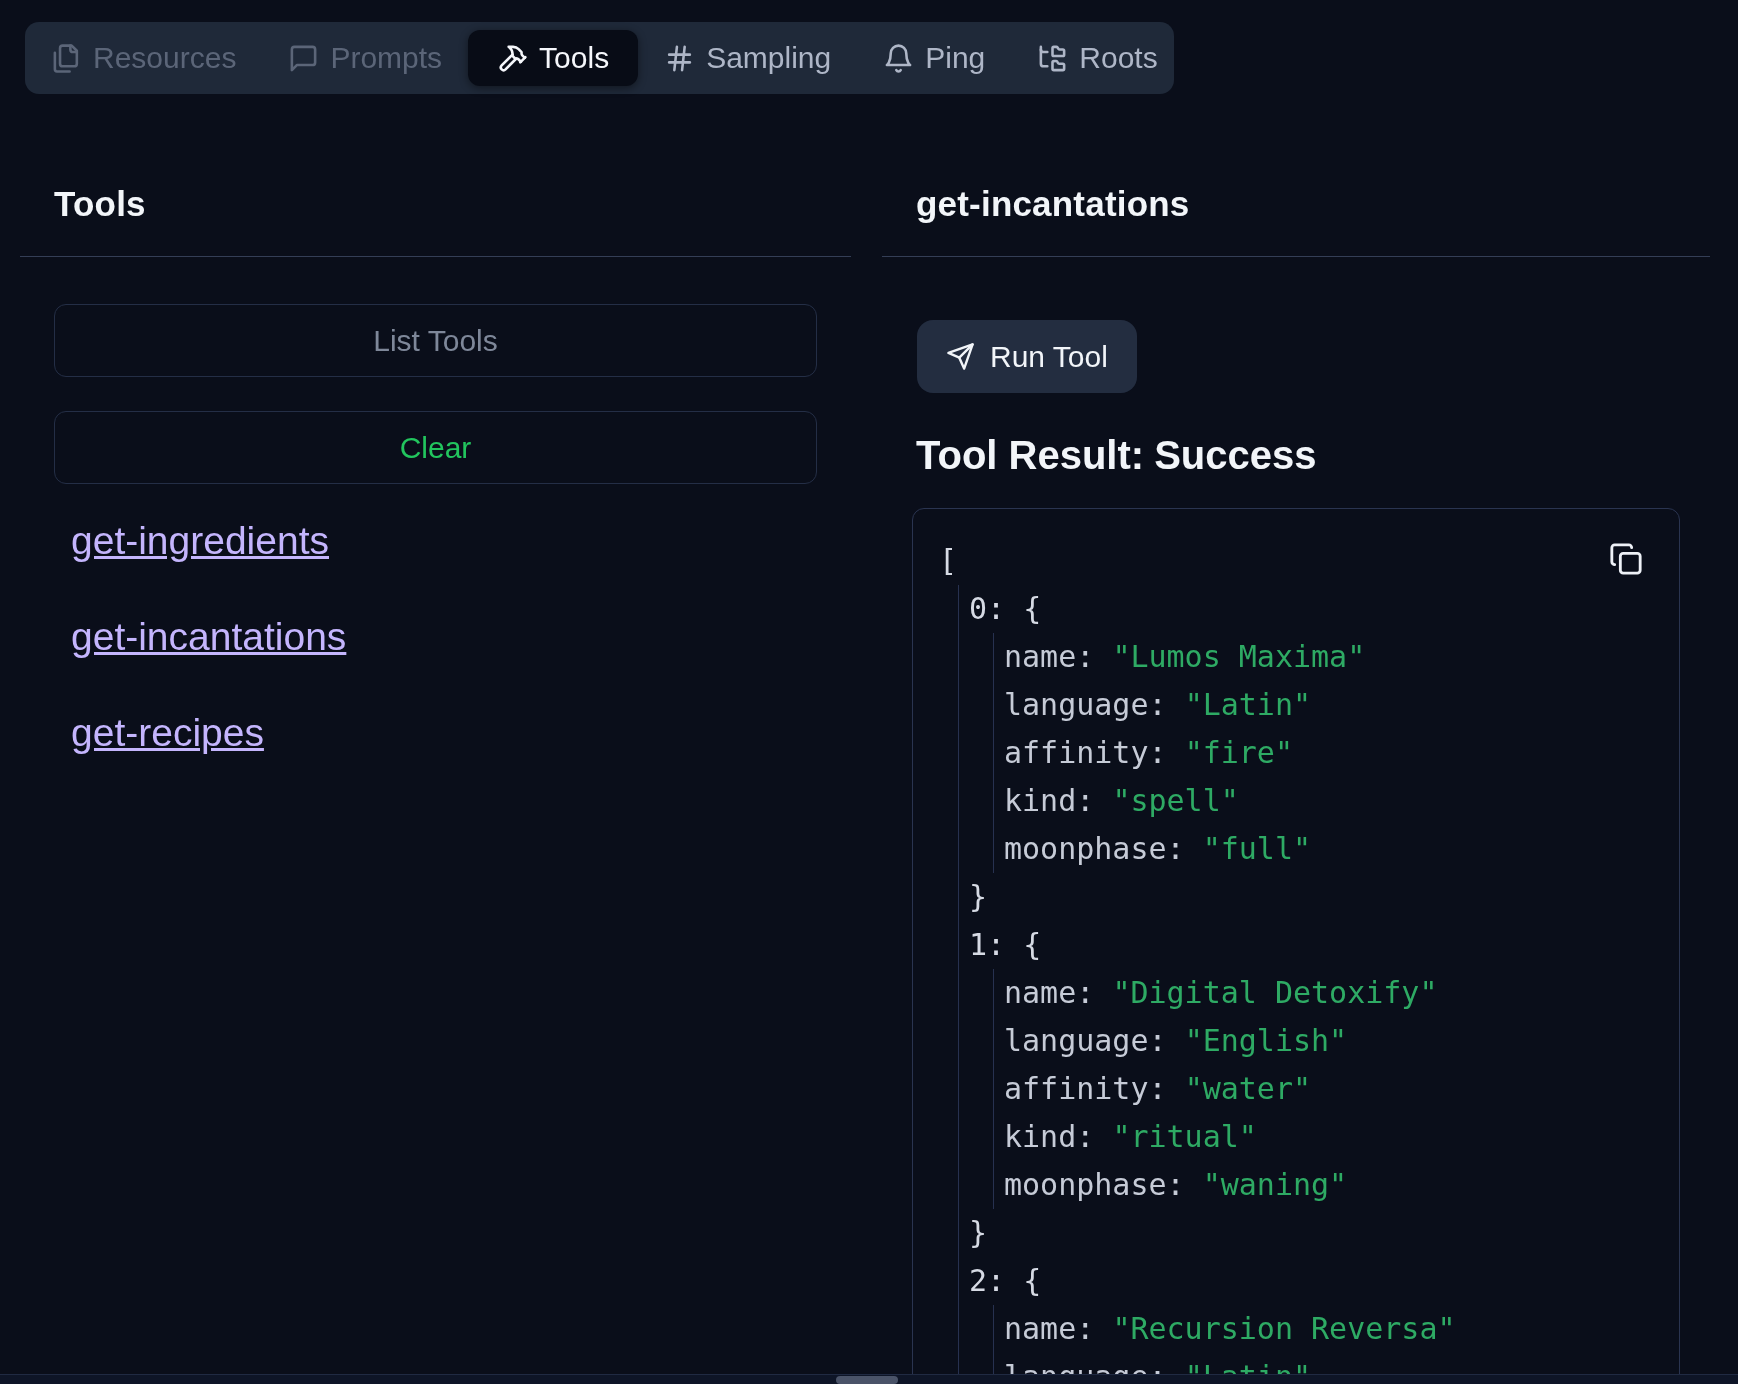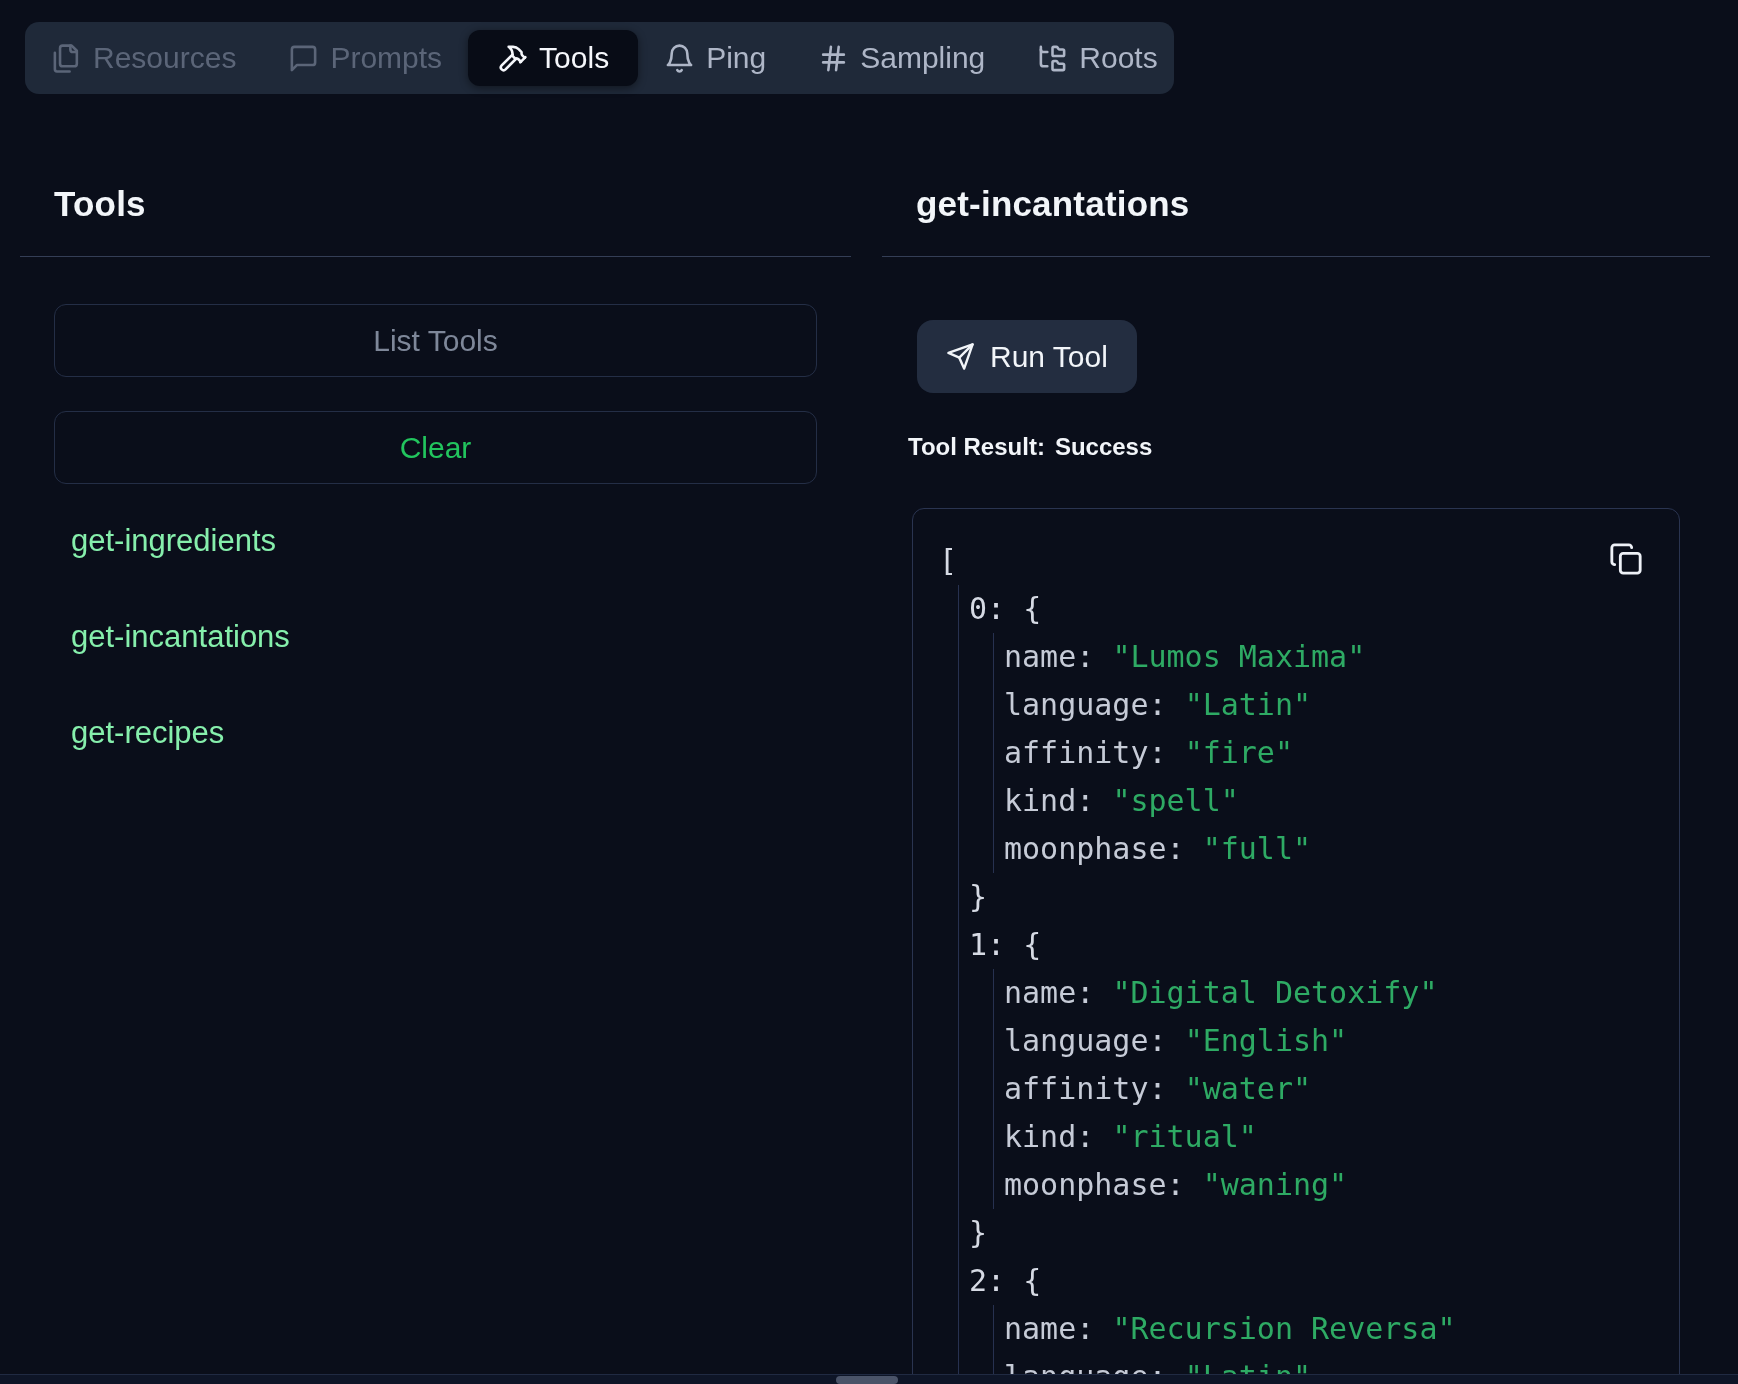--- a/index.html
+++ b/index.html
@@ -47,33 +47,33 @@
   .btn {
     position:absolute; left:36px; width:763px; height:73px;
     background:transparent; border:1px solid #242e46; border-radius:12px;
     display:flex; align-items:center; justify-content:center;
     font-size:30px; font-family:inherit; cursor:pointer;margin-top:16px;
   }
   .btn-list-tools { top:288px; color:#7e8799; }
   .btn-clear     { top:395px; color:#22c55e; }
   .tool-item {
     position:absolute; left:53px; right:20px; height:48px; line-height:48px;
-    font-size:31px; color:#86efac; cursor:pointer;
+    font-size:39px; color:#c4b5fd; cursor:pointer;text-decoration:underline;
   }
   .tool-item:nth-of-type(1){ top:517px; }
 
   
   .run-btn {
     position:absolute; left:37px; top:320px; height:73px; padding:0 29px;
     background:#232d40; border:none; border-radius:16px;
     display:inline-flex; align-items:center; gap:15px;
     color:#f2f5f9; font-size:30px; font-weight:500; font-family:inherit; cursor:pointer;
   }
   .run-btn svg { width:29px; height:29px; }
-  .result-line { position:absolute; left:28px; top:435px; font-size:24px; font-weight:700; line-height:1; color:#f2f5f9; }
+  .result-line { position:absolute; left:36px; top:435px; font-size:40px; font-weight:700; line-height:1; color:#f2f5f9; }
   .result-status { margin-left:10px; }
 
   .json-box {
     position:absolute; left:32px; top:508px; width:768px; height:1000px;
     border:1px solid #2a3450; border-radius:12px;
     padding:28px 20px 0 26px;
     font-family:"DejaVu Sans Mono", monospace;
     font-size:30px; line-height:48px; color:#d6dae4;
   }
   .copy-btn {
@@ -127,36 +127,36 @@
         <path d="m15 12-8.373 8.373a1 1 0 1 1-3-3L12 9"></path>
         <path d="m18 15 4-4"></path>
         <path d="m21.5 11.5-1.914-1.914A2 2 0 0 1 19 8.172V7l-2.26-2.26a6 6 0 0 0-4.202-1.756L9 2.96l.92.82A6.18 6.18 0 0 1 12 8.4V10l2 2h1.172a2 2 0 0 1 1.414.586L18.5 14.5"></path>
       </svg>
     </span>
     <span>Tools</span>
   </div>
   <div class="tab">
     <span>
       <svg viewBox="0 0 24 24" fill="none" stroke="currentColor" stroke-width="2" stroke-linecap="round" stroke-linejoin="round">
-        <path d="M6 8a6 6 0 0 1 12 0c0 7 3 9 3 9H3s3-2 3-9"></path>
-        <path d="M10.3 21a1.94 1.94 0 0 0 3.4 0"></path>
-      </svg>
-    </span>
-    <span>Ping</span>
-  </div>
-  <div class="tab">
-    <span>
-      <svg viewBox="0 0 24 24" fill="none" stroke="currentColor" stroke-width="2" stroke-linecap="round" stroke-linejoin="round">
         <line x1="4" x2="20" y1="9" y2="9"></line>
           <line x1="4" x2="20" y1="15" y2="15"></line>
         <line x1="10" x2="8" y1="3" y2="21"></line>
           <line x1="16" x2="14" y1="3" y2="21"></line>
       </svg>
     </span>
     <span>Sampling</span>
+  </div>
+  <div class="tab">
+    <span>
+      <svg viewBox="0 0 24 24" fill="none" stroke="currentColor" stroke-width="2" stroke-linecap="round" stroke-linejoin="round">
+        <path d="M6 8a6 6 0 0 1 12 0c0 7 3 9 3 9H3s3-2 3-9"></path>
+        <path d="M10.3 21a1.94 1.94 0 0 0 3.4 0"></path>
+      </svg>
+    </span>
+    <span>Ping</span>
   </div>
   <div class="tab">
     <span>
       <svg viewBox="0 0 24 24" fill="none" stroke="currentColor" stroke-width="2" stroke-linecap="round" stroke-linejoin="round">
         <path d="M20 10a1 1 0 0 0 1-1V6a1 1 0 0 0-1-1h-2.5a1 1 0 0 1-.8-.4l-.9-1.2A1 1 0 0 0 15 3h-2a1 1 0 0 0-1 1v5a1 1 0 0 0 1 1Z"></path>
         <path d="M20 21a1 1 0 0 0 1-1v-3a1 1 0 0 0-1-1h-2.9a1 1 0 0 1-.88-.55l-.42-.85a1 1 0 0 0-.92-.6H13a1 1 0 0 0-1 1v5a1 1 0 0 0 1 1Z"></path>
         <path d="M3 5a2 2 0 0 0 2 2h3"></path>
         <path d="M3 3v13a2 2 0 0 0 2 2h3"></path>
       </svg>
     </span>

